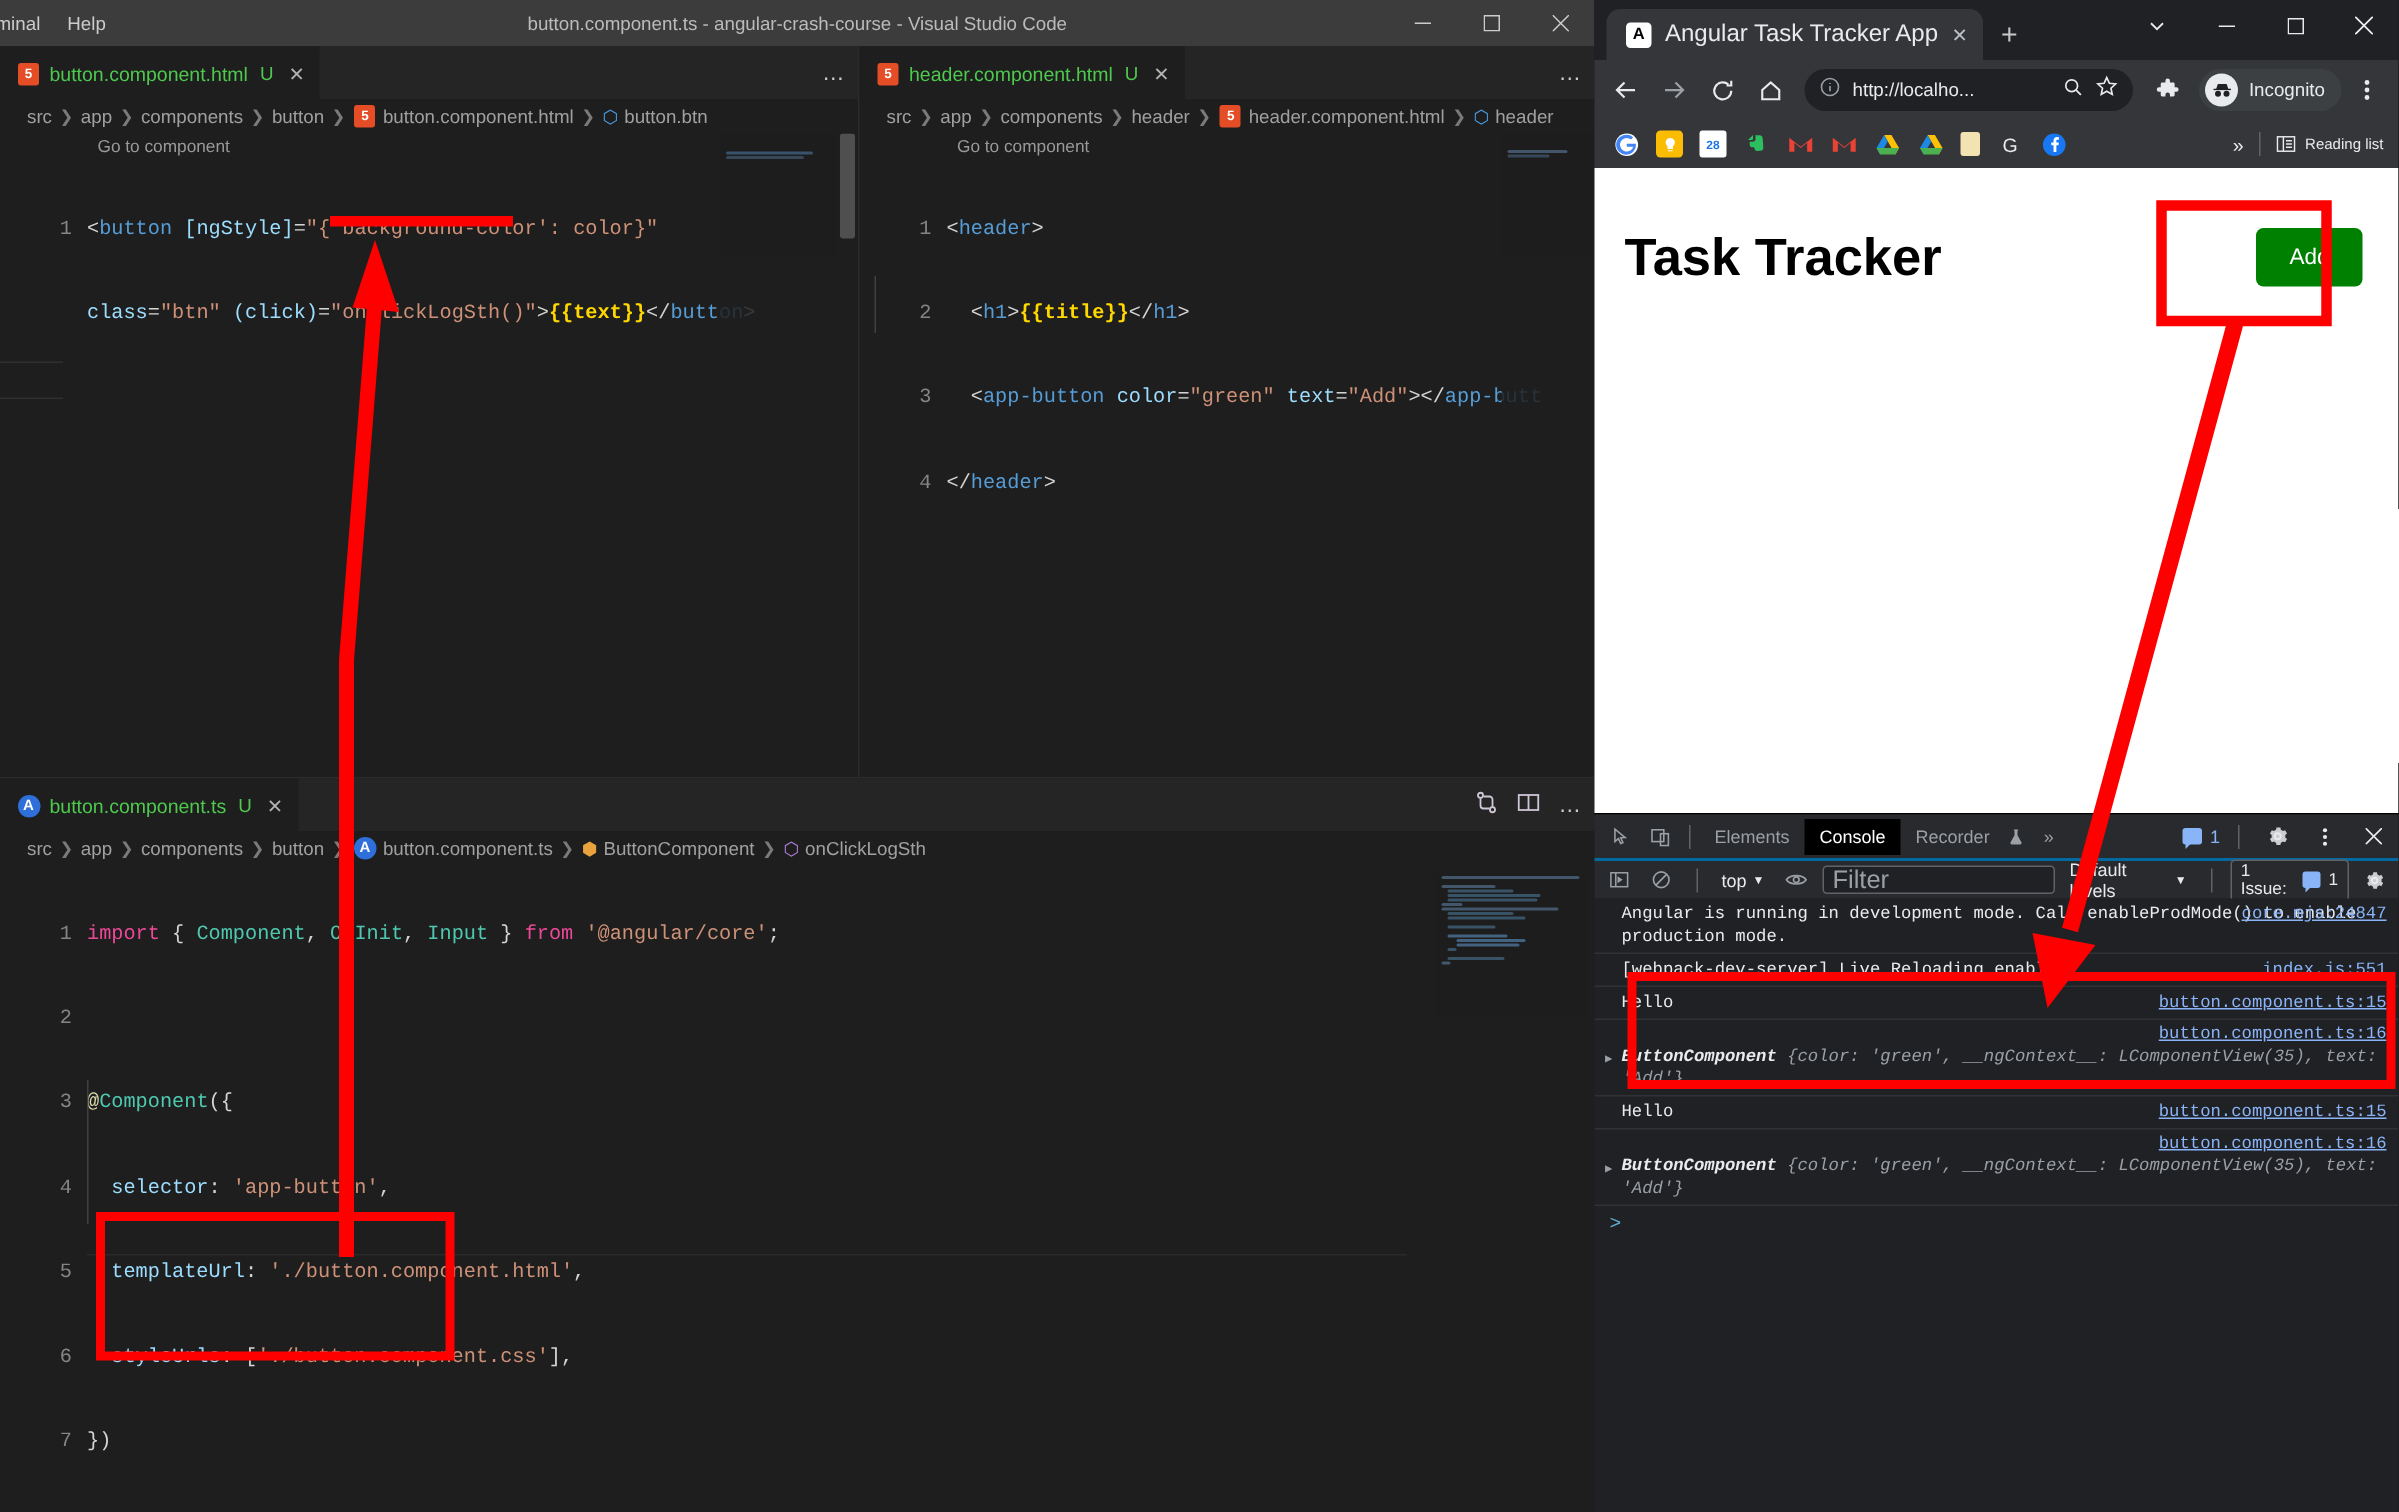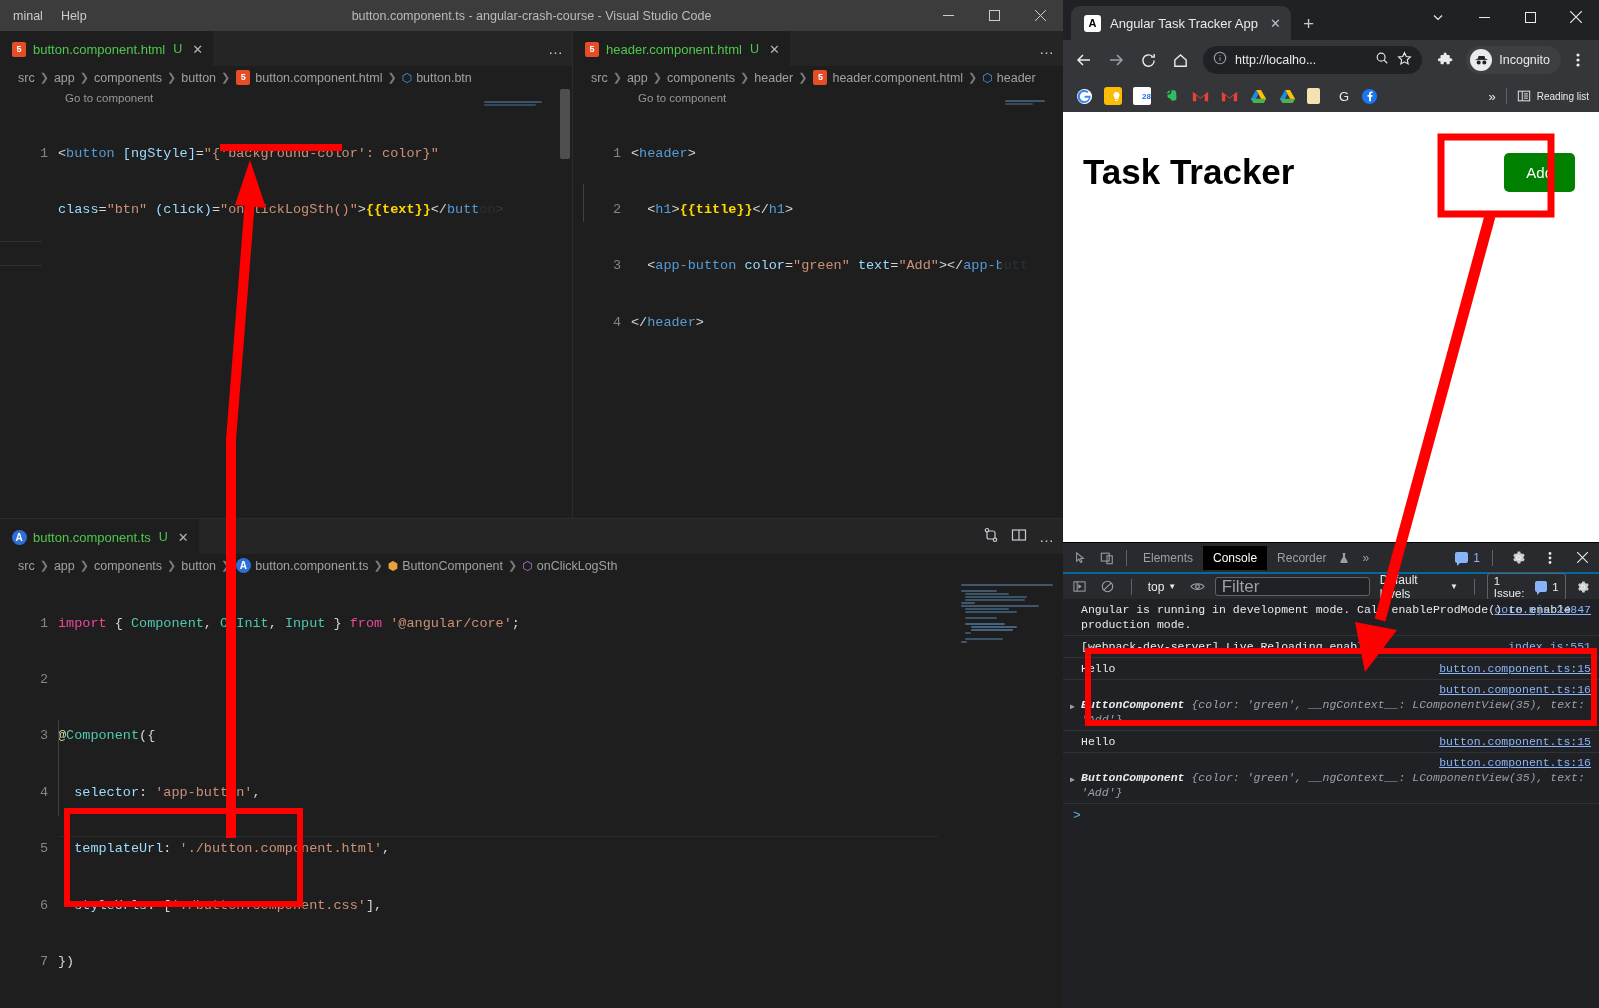--- a/index.html
+++ b/index.html
@@ -13,21 +13,21 @@
 
   
   .vscode {
     position: absolute; left: 0; top: 0; width: 1063px; height: 1008px;
     background: #1e1e1e; color: #cccccc;
   }
   .vs-titlebar {
     height: 31px; background: #3c3c3c; display: flex; align-items: center;
     position: relative;
   }
-  .vs-menu { display: flex; gap: 0; padding-left: 16px; }
+  .vs-menu { display: flex; gap: 0; padding-left: 0; }
   .vs-menu-item {
     font-size: 12.5px; color: #cccccc; padding: 4px 9px; white-space: nowrap;
   }
   .vs-menu-item.clipped { padding-left: 0; margin-left: -3px;}
   .vs-title {
     position: absolute; left: 0; right: 0; text-align: center;
     font-size: 12.5px; color: #bbbbbb; pointer-events: none;
   }
   .vs-winbtns { position: absolute; right: 0; top: 0; height: 31px; display: flex; }
   .vs-winbtn {
@@ -127,48 +127,48 @@
   }
   .ch-tabstrip { height: 40px; background: #202124; display: flex; align-items: flex-end; position: relative; }
   .ch-tab {
     display: flex; align-items: center; gap: 9px; height: 34px; padding: 0 10px 0 13px;
     background: #35363a; border-radius: 9px 9px 0 0; margin-left: 8px; min-width: 220px;
   }
   .ch-tab-fav {
     width: 17px; height: 17px; border-radius: 3px; background: #ffffff; color: #000;
     display:flex; align-items:center; justify-content:center; font-size: 11px; font-weight: bold;
   }
-  .ch-tab-title { font-size: 13px; color: #e8eaed; white-space: nowrap; overflow: hidden; flex: 1; }
+  .ch-tab-title { font-size: 16px; color: #e8eaed; white-space: nowrap; overflow: hidden; flex: 1; }
   .ch-tab-x { font-size: 13px; color: #bdc1c6; }
   .ch-newtab { font-size: 19px; color: #c4c7c5; margin-left: 12px; margin-bottom: 5px; }
   .ch-winctrl { position: absolute; right: 0; top: 0; height: 34px; display: flex; align-items: center; }
   .ch-wc { width: 46px; height: 34px; display:flex; align-items:center; justify-content:center; color:#e8eaed; }
 
   .ch-toolbar { height: 40px; display: flex; align-items: center; gap: 2px; padding: 0 6px; background:#35363a; }
   .ch-ibtn { width: 30px; height: 30px; display:flex; align-items:center; justify-content:center; color:#e8eaed; }
   .ch-omnibox {
     flex: 1; height: 28px; background: #202124; border-radius: 14px; display: flex; align-items: center;
     gap: 8px; padding: 0 10px; margin: 0 6px; min-width: 0;
   }
   .ch-url { font-size: 12.5px; color: #e8eaed; flex:1; white-space: nowrap; overflow: hidden; }
   .ch-incognito {
     display:flex; align-items:center; gap:7px; background:#3c4043; border-radius:14px;
     height: 28px; padding: 0 11px 0 4px; margin-left: 4px;
   }
   .inc-av { width: 22px; height: 22px; border-radius: 50%; background: #e8eaed; display:flex; align-items:center; justify-content:center; }
   .ch-incognito span { font-size: 12.5px; color:#e8eaed; }
 
   .ch-bookmarks { height: 32px; background:#35363a; display:flex; align-items:center; gap:11px; padding: 0 12px; position: relative;}
-  .bm { width: 18px; height: 18px; display:flex; align-items:center; justify-content:flex-end; font-size: 12px; border-radius:2px;}
+  .bm { width: 18px; height: 18px; display:flex; align-items:center; justify-content:center; font-size: 12px; border-radius:2px;}
   .bm-right { position:absolute; right: 10px; display:flex; align-items:center; gap:10px; }
   .bm-divider { width:1px; height:16px; background:#5f6368; }
   .reading-list { font-size:10px; color:#e8eaed; display:flex; align-items:center; gap:6px;}
 
   .ch-page { background:#ffffff; height: 430px; position: relative; overflow: hidden;}
-  .page-inner { padding: 40px 24px 0 20px; display:flex; align-items:flex-end; justify-content: space-between;}
+  .page-inner { padding: 40px 24px 0 20px; display:flex; align-items:flex-start; justify-content: space-between;}
   .tt-title { font-size: 35px; font-weight: bold; color:#000; font-family:"Liberation Sans", sans-serif;}
   .add-btn {
     background: #008000; color: #fff; border: none; border-radius: 5px;
     font-size: 15px; padding: 11px 22px; font-family:"Liberation Sans", sans-serif;
   }
 
   
   .devtools { position:absolute; left:0; right:0; top: 542px; bottom: 0; background:#202124; border-top:1px solid #000;}
   .dt-tabs { height: 29px; background:#282a2d; display:flex; align-items:center; gap:0; padding-left:5px; position:relative;}
   .dt-icn { width:26px; height:26px; display:flex; align-items:center; justify-content:center; color:#9aa0a6;}

